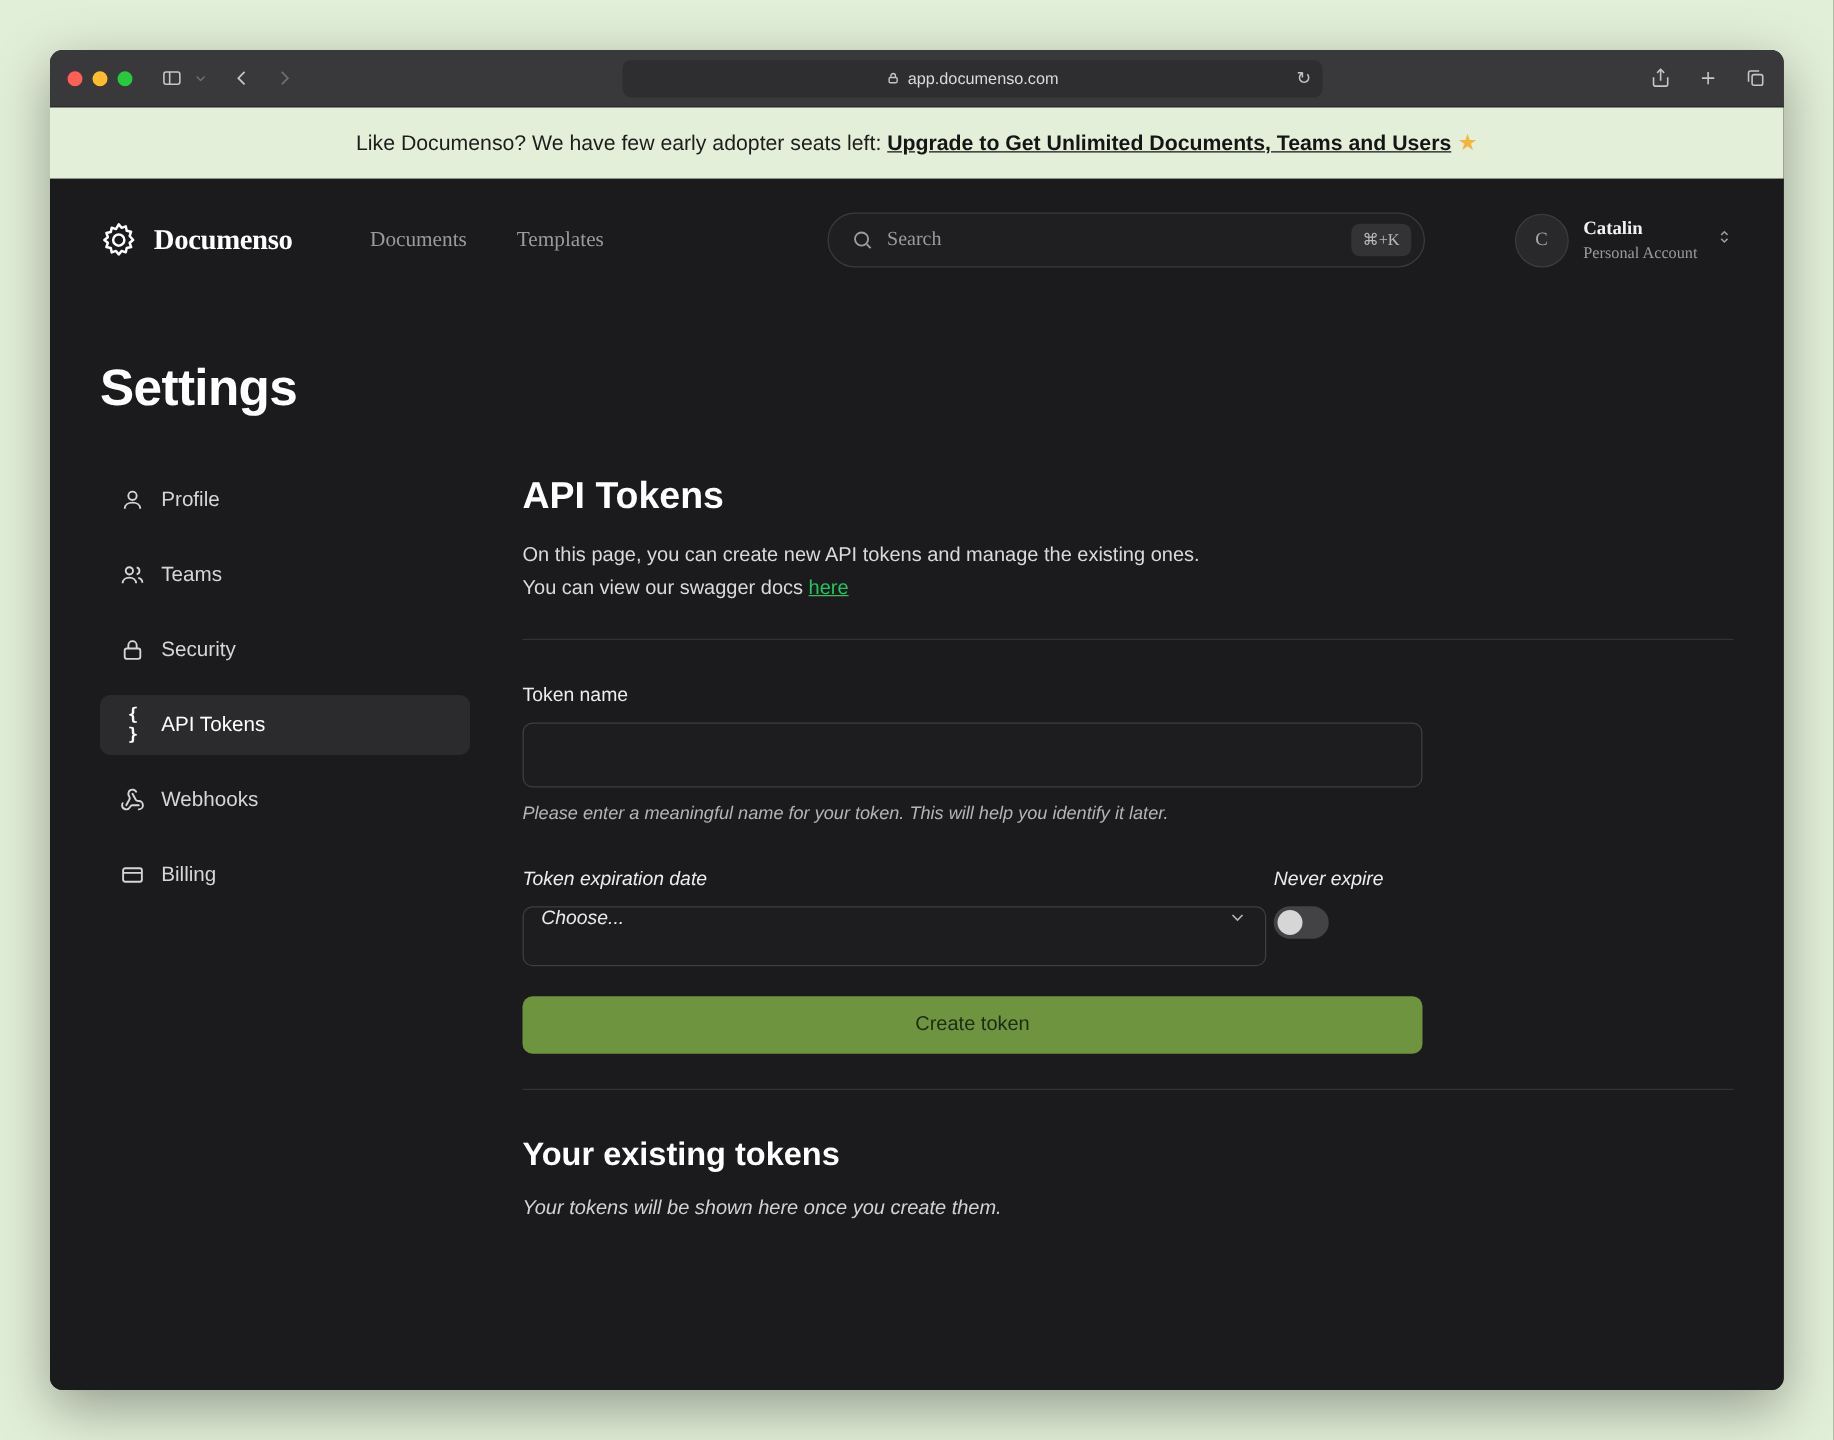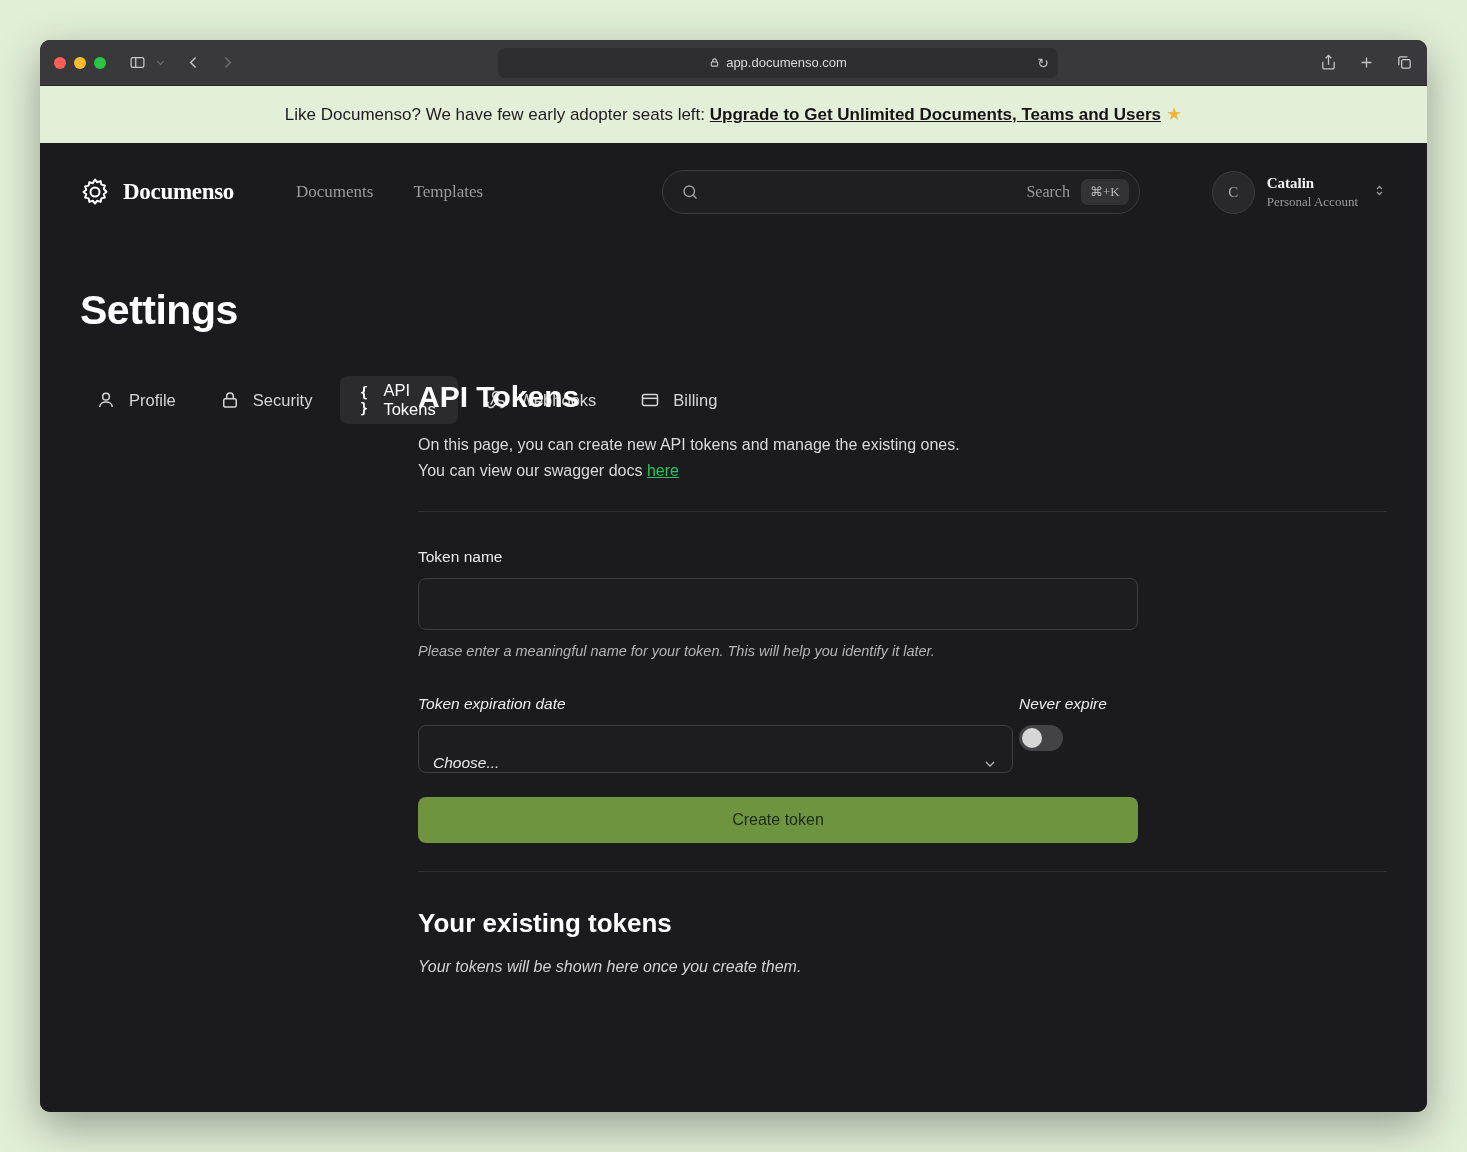--- a/index.html
+++ b/index.html
@@ -54,41 +54,41 @@
   .nav { display: flex; gap: 40px; margin-left: 62px; }
   .nav a { color: #9b9b9b; font-size: 17px; font-weight: 500; text-decoration: none; cursor: pointer; }
   .search {
     width: 478px; height: 44px; border: 1px solid #3b3b3d; background: #1f1f21;
     border-radius: 999px; display: flex; align-items: center; gap: 11px;
     padding: 0 10px 0 18px;
   }
   .search svg { width: 18px; height: 18px; color: #9b9b9b; flex: 0 0 18px; }
   .search input {
     flex: 1; background: transparent; border: none; outline: none;
-    color: #e6e6e6; font-size: 16px; font-family: inherit; text-align: right;
+    color: #e6e6e6; font-size: 16px; font-family: inherit;
   }
   .search input::placeholder { color: #9b9b9b; }
   .kbd {
     background: #333335; border-radius: 7px; padding: 5px 9px;
     font-size: 13px; color: #b9b9b9;
   }
   .user { margin-left: 72px; display: flex; align-items: center; gap: 12px; cursor: pointer; }
   .avatar {
     width: 43px; height: 43px; border-radius: 50%; background: #29292b;
     border: 1px solid #3c3c3e; color: #a9a9a9; font-size: 15px;
     display: grid; place-items: center;
   }
   .user-meta .uname { font-size: 15px; font-weight: 600; color: #f2f2f2; }
   .user-meta .uacct { font-size: 13px; color: #9a9a9a; margin-top: 2px; }
   .updown { color: #9a9a9a; margin-left: 2px; }
   .updown svg { width: 15px; height: 15px; }
   .settings-title { font-size: 41px; font-weight: 700; letter-spacing: -.5px; margin: 46px 0 42px; }
   
   .layout { display: flex; gap: 42px; }
-  .side { width: 296px; flex: 0 0 296px; display: flex; flex-direction: row; gap: 12px; }
+  .side { width: 296px; flex: 0 0 296px; display: flex; flex-direction: column; gap: 12px; }
   .side-item {
     display: flex; align-items: center; gap: 13px; height: 48px;
     padding: 0 16px; border-radius: 8px; color: #d6d6d6; font-size: 16.5px;
     cursor: pointer;
   }
   .side-item svg { width: 20px; height: 20px; flex: 0 0 20px; }
   .side-item .glyph {
     width: 20px; text-align: center; font-family: "DejaVu Sans Mono", monospace;
     font-size: 14px; font-weight: 700; letter-spacing: -1px;
   }
@@ -102,21 +102,21 @@
   .text-input {
     width: 720px; height: 52px; background: #1d1d1f; border: 1px solid #3f3f41;
     border-radius: 8px; color: #ffffff; padding: 0 14px; font-size: 16px;
     font-family: inherit; outline: none; display: block;
   }
   .help { font-style: italic; font-size: 14.5px; color: #b4b4b4; margin-top: 13px; }
   .exp-row { display: flex; align-items: flex-start; gap: 6px; font-style: italic; }
   .exp-col { width: 595px; flex: 0 0 595px; }
   .select {
     height: 48px; border: 1px solid #3f3f41; background: #1d1d1f; border-radius: 8px;
-    display: flex; align-items: flex-end; justify-content: space-between;
+    display: flex; align-items: flex-start; justify-content: space-between;
     padding: 0 14px; color: #e9e9e9; font-size: 15.5px; cursor: pointer;
   }
   .select svg { width: 16px; height: 16px; color: #b5b5b5; }
   .toggle {
     width: 44px; height: 26px; border-radius: 999px; background: #434345;
     position: relative; margin-top: 11px; cursor: pointer;
   }
   .toggle .knob {
     position: absolute; left: 3px; top: 3px; width: 20px; height: 20px;
     border-radius: 50%; background: #d6d6d6;
@@ -242,20 +242,29 @@
       <nav class="side">
         <div class="side-item">
           <svg viewBox="0 0 24 24" fill="none" stroke="currentColor" stroke-width="1.8">
               <circle cx="12" cy="8" r="4"></circle>
               <path d="M4.5 20.5c0-3.8 3.4-6 7.5-6s7.5 2.2 7.5 6"></path>
             </svg>
           <span>Profile</span>
         </div>
         <div class="side-item">
           <svg viewBox="0 0 24 24" fill="none" stroke="currentColor" stroke-width="1.8">
+              <circle cx="9" cy="8" r="3.5"></circle>
+              <path d="M2.5 20c0-3.4 2.9-5.5 6.5-5.5s6.5 2.1 6.5 5.5"></path>
+              <path d="M16 4.6a3.5 3.5 0 0 1 0 6.8"></path>
+              <path d="M17.5 14.8c2.4.6 4 2.3 4 4.7"></path>
+            </svg>
+          <span>Teams</span>
+        </div>
+        <div class="side-item">
+          <svg viewBox="0 0 24 24" fill="none" stroke="currentColor" stroke-width="1.8">
               <rect x="4.5" y="10.5" width="15" height="10" rx="2"></rect>
               <path d="M8 10.5V7.5a4 4 0 0 1 8 0v3"></path>
             </svg>
           <span>Security</span>
         </div>
         <div class="side-item active">
           <span class="glyph">{ }</span>
           <span>API Tokens</span>
         </div>
         <div class="side-item">

